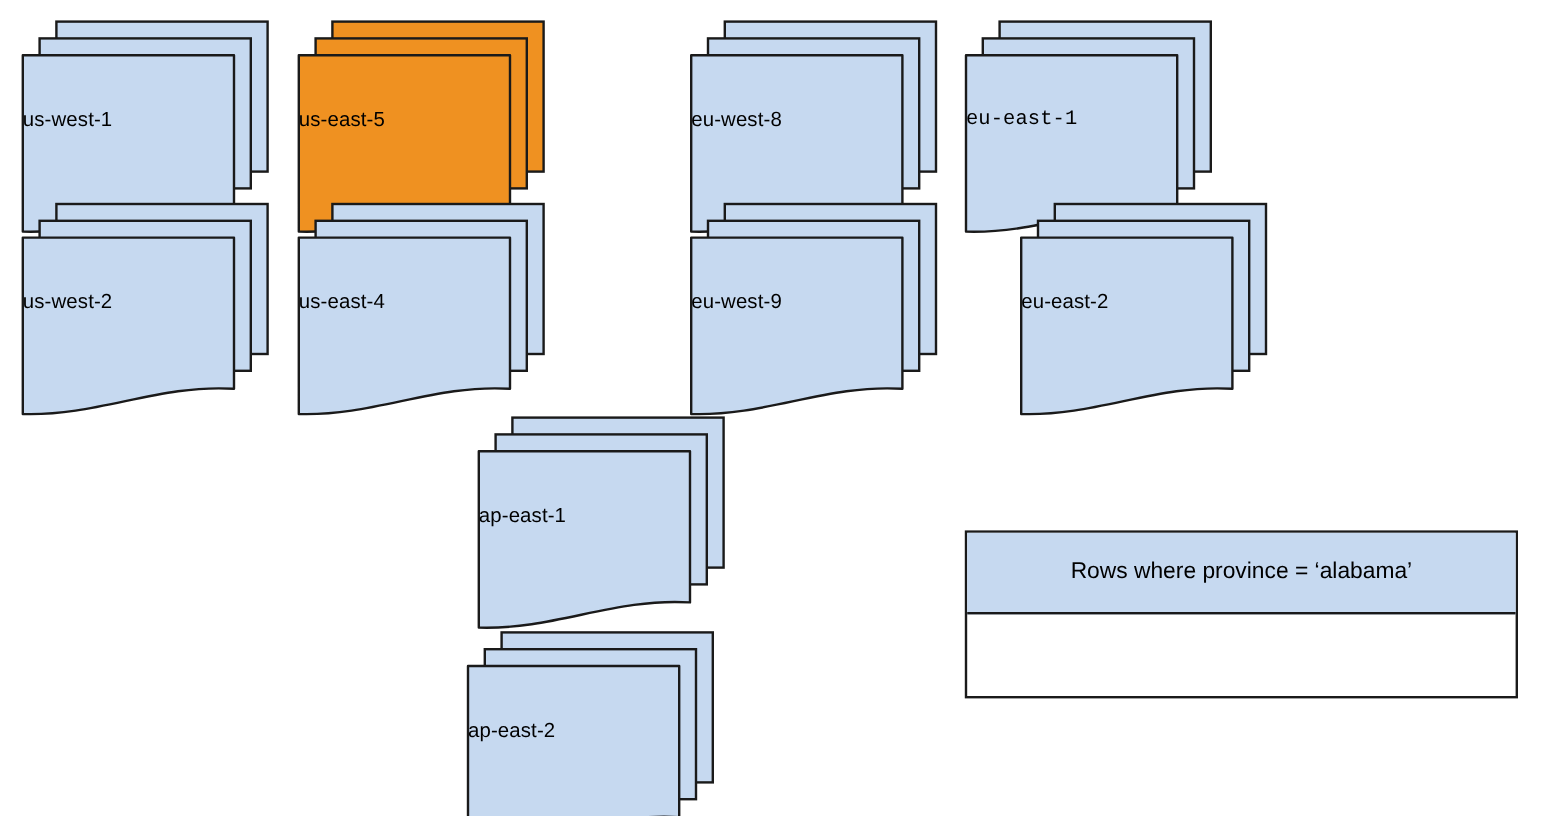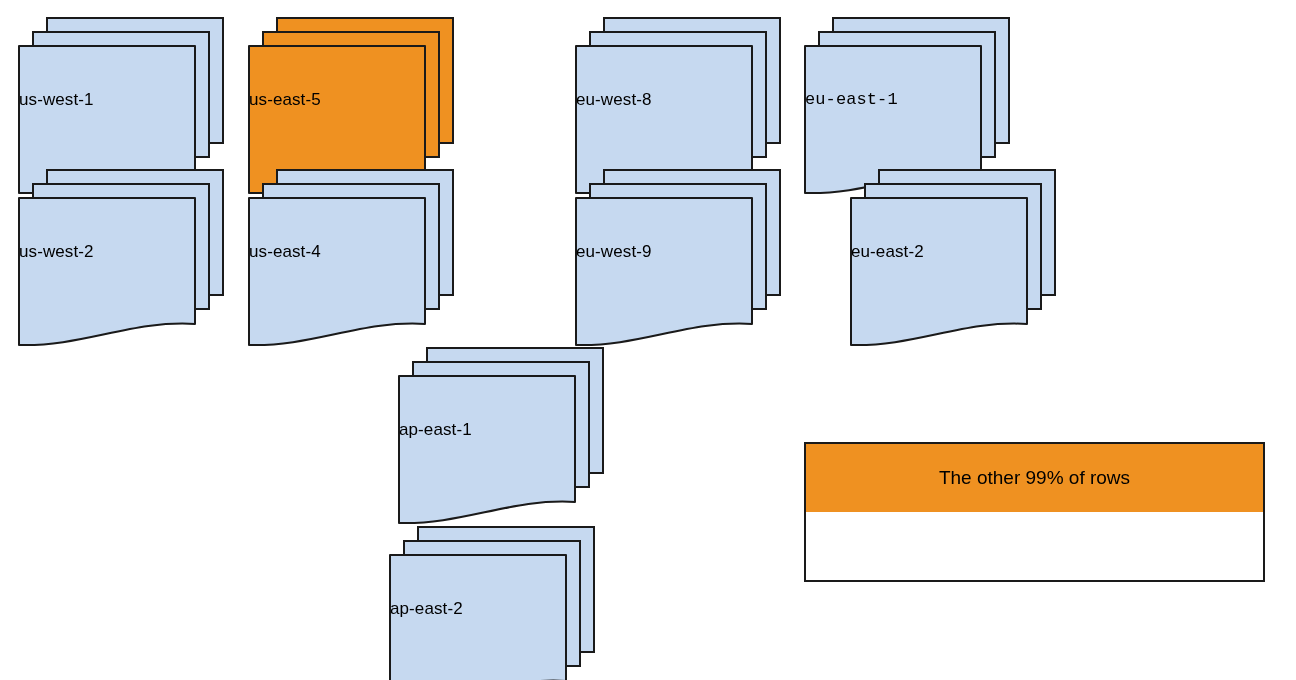--- a/index.html
+++ b/index.html
@@ -154,18 +154,18 @@
         <svg viewBox="0 0 205 165">
           <rect x="28" y="0" width="176" height="125" fill="#c6d9f0" stroke="#1a1a1a" stroke-width="2"></rect>
           <rect x="14" y="14" width="176" height="125" fill="#c6d9f0" stroke="#1a1a1a" stroke-width="2"></rect>
           <path d="M0,0 L176,0 L176,126 C112.64,122 63.36,149 0,147 Z" transform="translate(0,28)" fill="#c6d9f0" stroke="#1a1a1a" stroke-width="2" stroke-linejoin="round"></path>
         </svg>
         <div class="stack-label">ap-east-2</div>
       </div>
     </div>
 
   <div class="legend">
-    <div class="legend-row" style="background: rgb(239, 145, 33);">
-      <span>The other 99% of rows</span>
+    <div class="legend-row top" style="background: rgb(198, 217, 240);">
+      <span>Rows where province = ‘alabama’</span>
     </div>
   </div>
 
 </div>
 
 </body></html>

